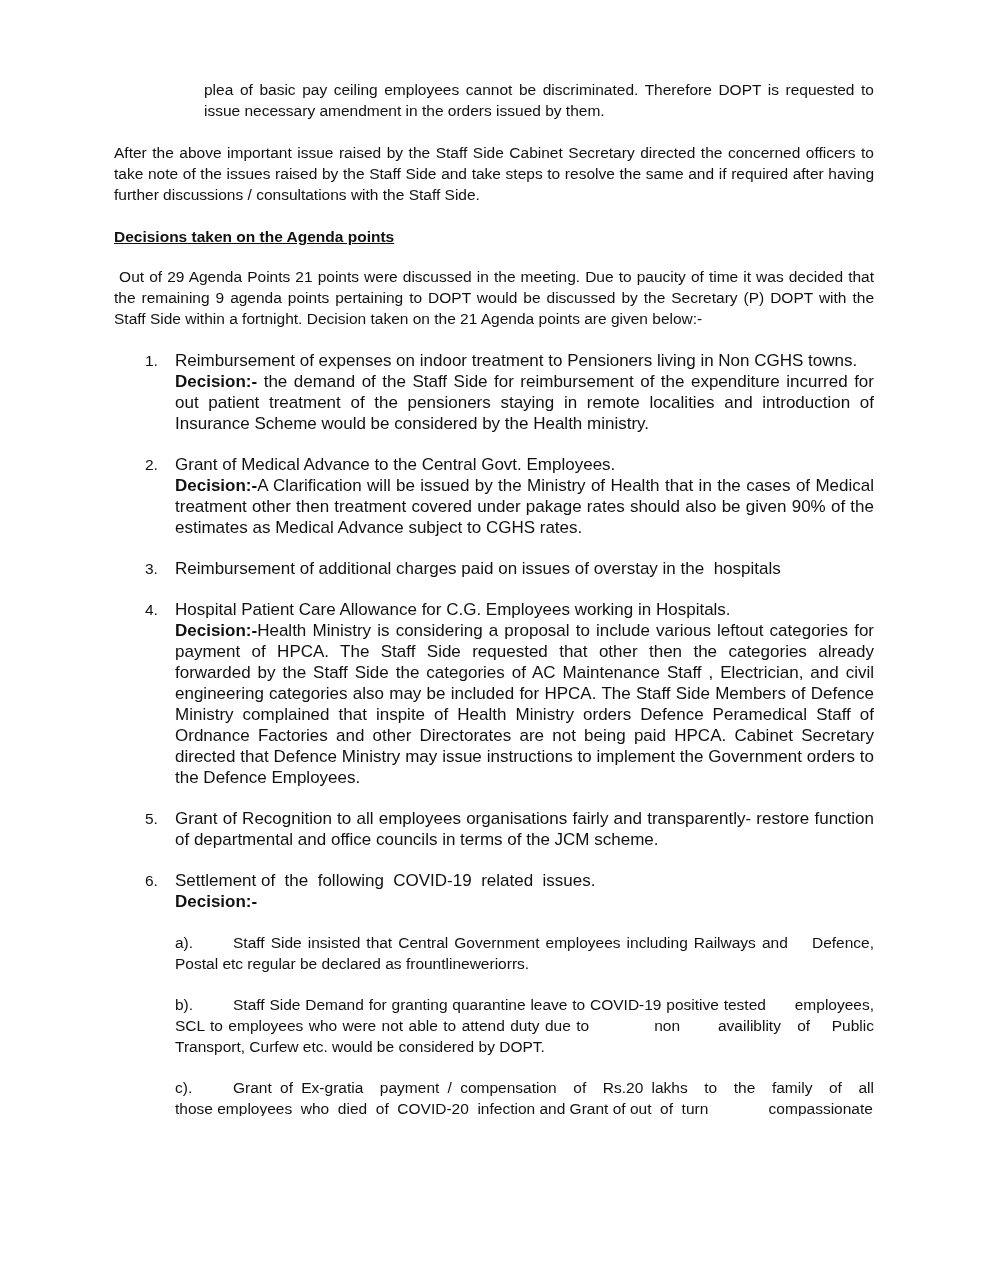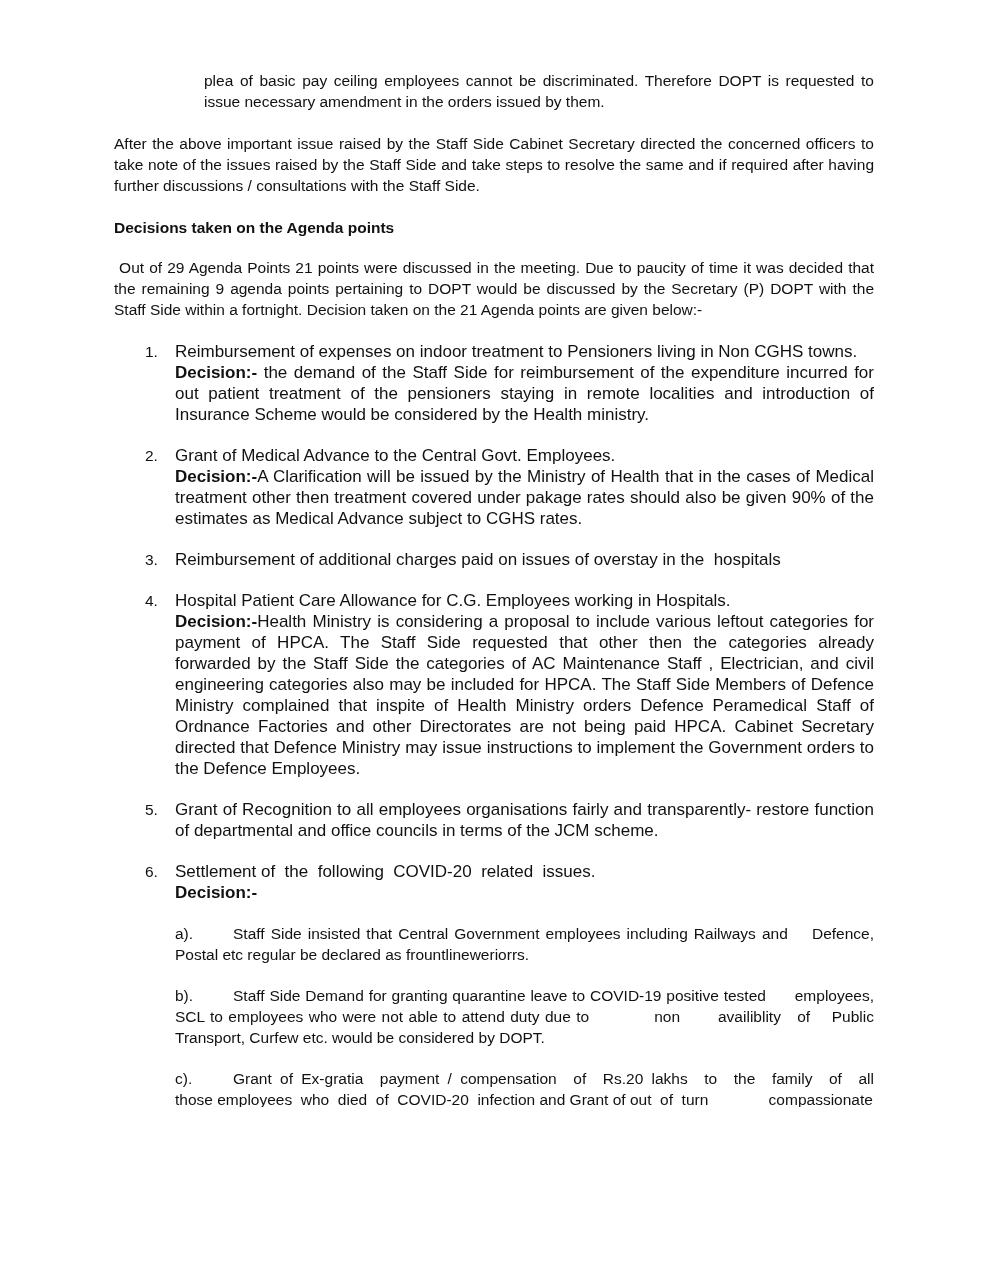--- a/index.html
+++ b/index.html
@@ -14,36 +14,38 @@
     color: #111111;
     -webkit-font-smoothing: antialiased;
   }
   .page {
     box-sizing: border-box;
     width: 989px;
     height: 1107px;
     padding: 70px 115px 20px 114px;
     background: #ffffff;
     overflow: hidden;
+    margin-top: 9px;
   }
   .para {
     margin: 0 0 21px 0;
     font-size: 15.5px;
     line-height: 21px;
     text-align: justify;
     white-space: pre-wrap;
   }
   .para.indented {
     margin-left: 90px;
   }
   .heading {
     margin: 0 0 19px 0;
     font-size: 15.5px;
     line-height: 21px;
     font-weight: bold;
+    text-decoration: underline;
     white-space: pre-wrap;
   }
   .agenda-list {
     list-style: none;
     margin: 0 0 0 31px;
     padding: 0;
   }
   .agenda-item {
     display: flex;
     margin: 0 0 20px 0;
@@ -136,21 +138,21 @@
     <li class="agenda-item">
       <span class="agenda-num">5.</span>
       <div class="agenda-body">
         <p class="item-title">Grant of Recognition to all employees organisations fairly and transparently- restore function of departmental and office councils in terms of the JCM scheme.</p>
       </div>
     </li>
 
     <li class="agenda-item">
       <span class="agenda-num">6.</span>
       <div class="agenda-body">
-        <p class="item-title">Settlement of  the  following  COVID-20  related  issues.</p>
+        <p class="item-title">Settlement of  the  following  COVID-19  related  issues.</p>
         <p class="item-decision"><span class="decision-label">Decision:-</span><span></span></p>
         <p class="sub-para"><span class="sub-letter">a).</span><span>Staff Side insisted that Central Government employees including Railways and    Defence,    Postal etc regular be declared as frountlineweriorrs.</span></p>
         <p class="sub-para"><span class="sub-letter">b).</span><span>Staff Side Demand for granting quarantine leave to COVID-19 positive tested      employees,   SCL to employees who were not able to attend duty due to            non       availiblity   of    Public    Transport, Curfew etc. would be considered by DOPT.</span></p>
         <p class="sub-para"><span class="sub-letter">c).</span><span>Grant of Ex-gratia  payment / compensation  of  Rs.20 lakhs  to  the  family  of  all            those employees  who  died  of  COVID-20  infection and Grant of out  of  turn              compassionate</span></p>
       </div>
     </li>
 
   </ol>
 
   <div class="page-number">5</div>

